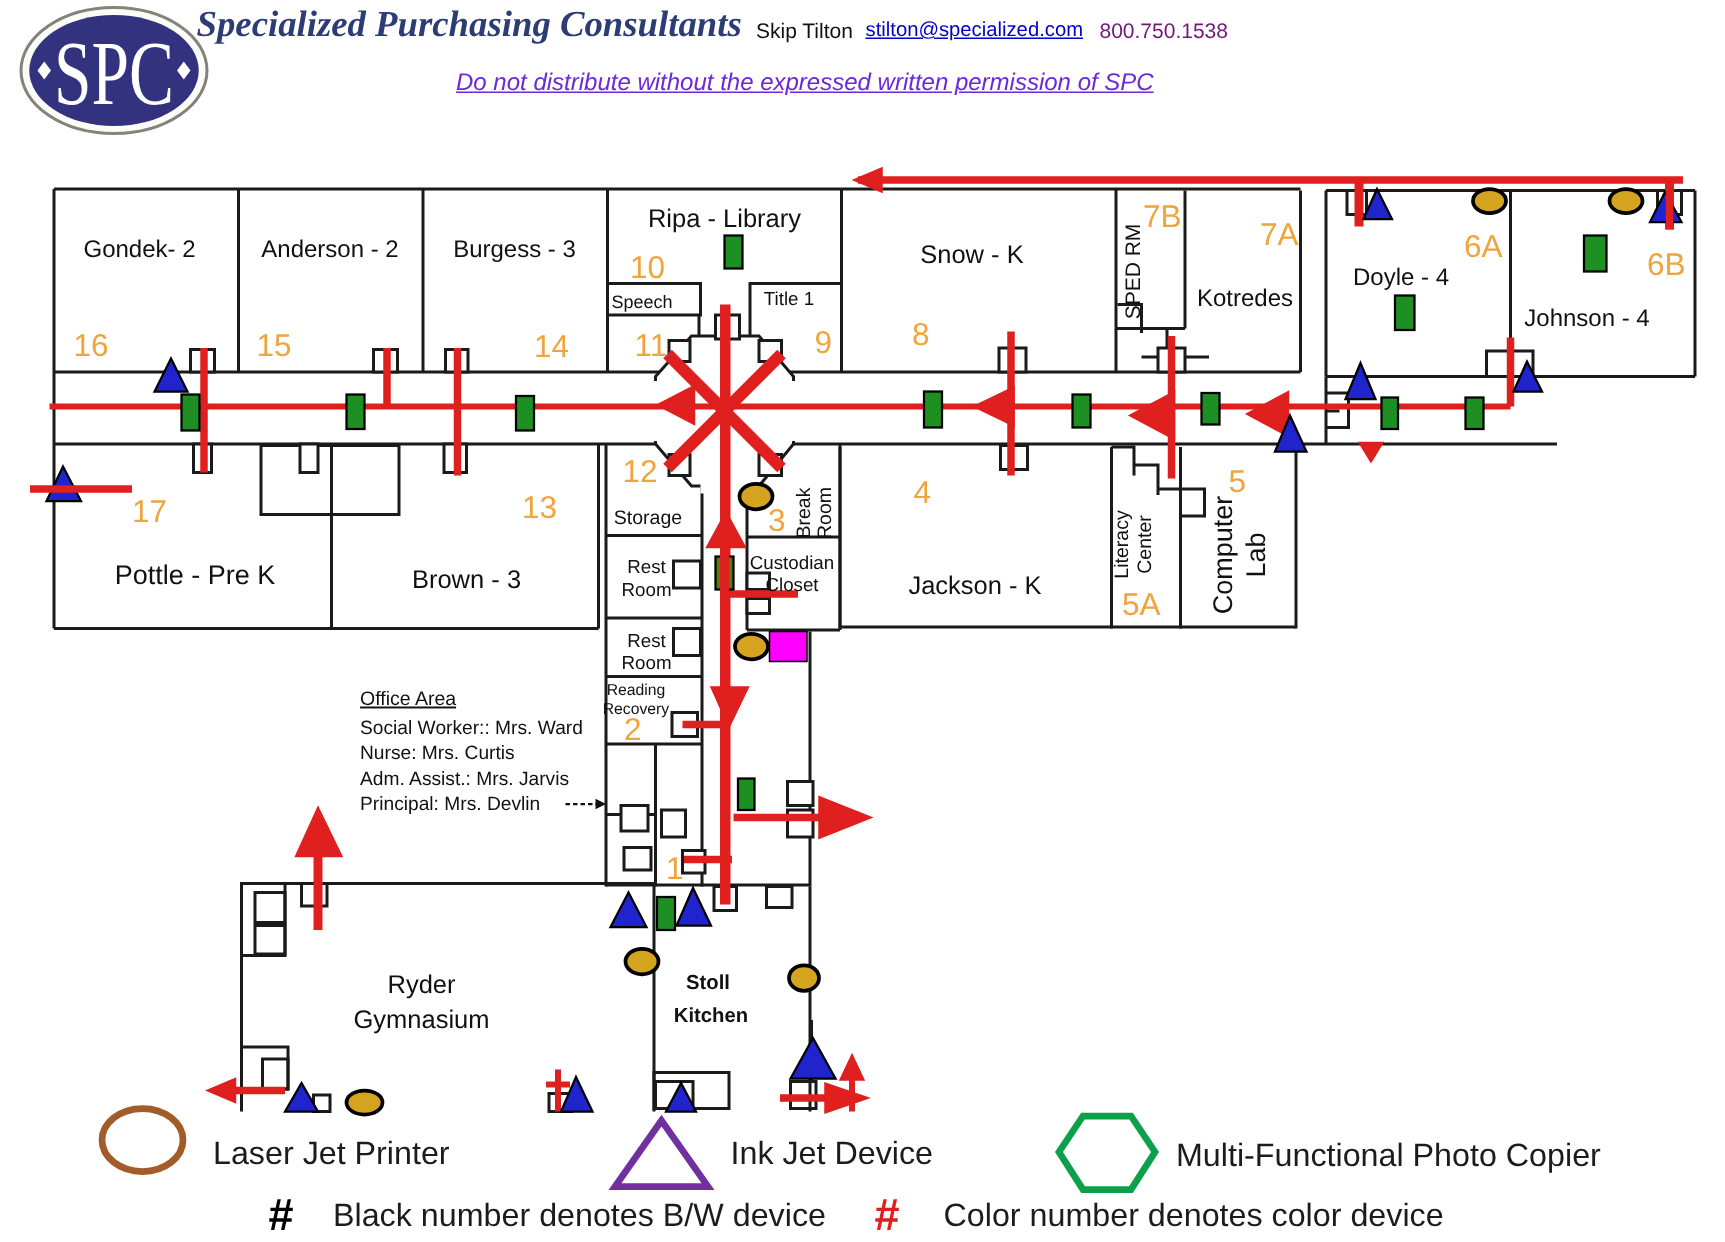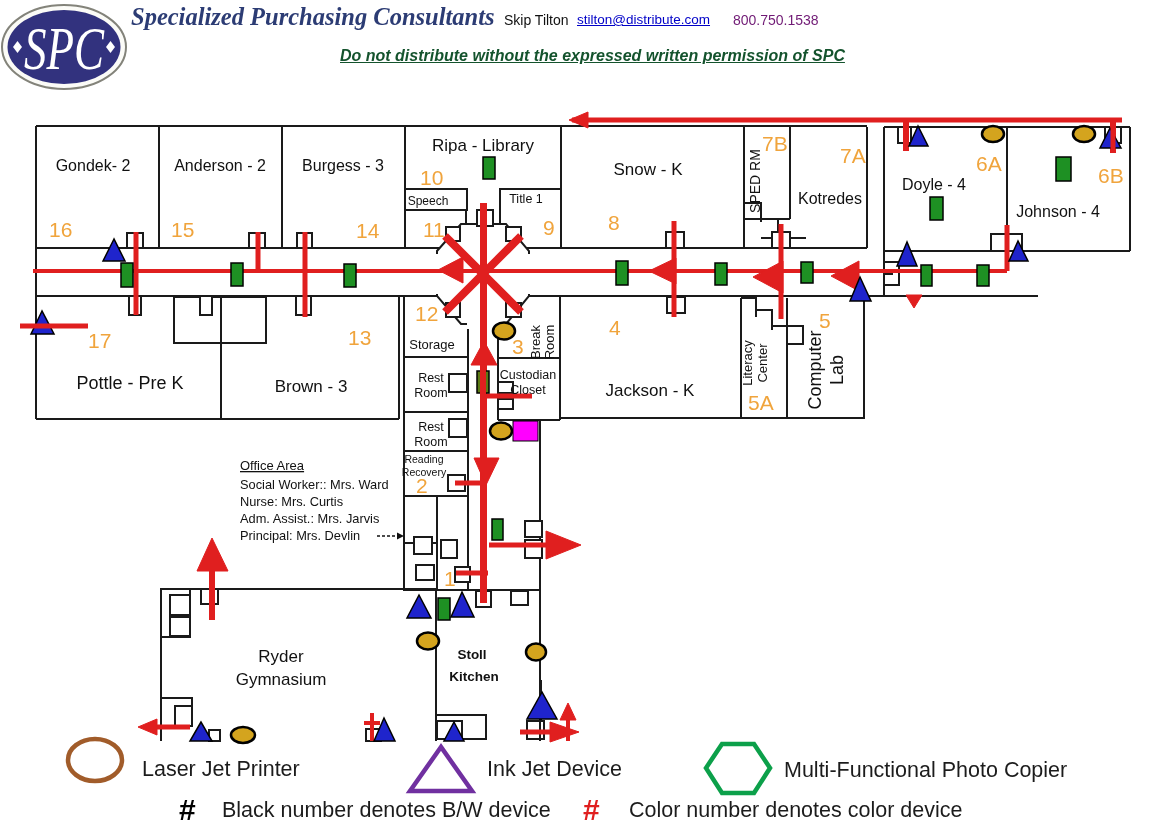--- a/index.html
+++ b/index.html
@@ -3,39 +3,39 @@
 <meta charset="utf-8">
 <style>
   html,body{margin:0;padding:0;background:#ffffff;}
   #page{position:relative;width:1150px;height:828px;overflow:hidden;background:#ffffff;font-family:"Liberation Sans",sans-serif;}
   .abs{position:absolute;}
 </style>
 </head>
 <body>
 <div id="page">
 
-<div class="abs" style="left:0;top:0;width:130px;height:95px;font-style:italic;">
+<div class="abs" style="left:12px;top:0;width:130px;height:95px;">
 <svg width="130" height="95" xmlns="http://www.w3.org/2000/svg">
   <ellipse cx="64" cy="47" rx="62" ry="42" fill="#fbfbf7" stroke="#83837a" stroke-width="2"></ellipse>
   <ellipse cx="64" cy="47" rx="56.5" ry="37" fill="#32327e"></ellipse>
   <text x="64" y="69" fill="#ffffff" font-family="Liberation Serif,serif" font-size="61" text-anchor="middle" textLength="80" lengthAdjust="spacingAndGlyphs">SPC</text>
   <polygon points="17.5,41 22,47 17.5,53 13,47" fill="#ffffff"></polygon>
   <polygon points="110.5,41 115,47 110.5,53 106,47" fill="#ffffff"></polygon>
 </svg>
 </div>
 
 <div class="abs" style="left:131px;top:3px;width:370px;font-family:'Liberation Serif',serif;font-style:italic;font-weight:bold;font-size:24.5px;color:#2c3c74;white-space:nowrap;">Specialized Purchasing Consultants</div>
 
 <div class="abs" style="left:504px;top:12px;font-size:14px;color:#111;text-align:right;">Skip Tilton</div>
 
-<div class="abs" style="left:577px;top:12px;font-size:13.5px;color:#0000c8;text-decoration:underline;">stilton@distribute.com</div>
+<div class="abs" style="left:577px;top:12px;font-size:13.5px;color:#0000c8;text-decoration:underline;">stilton@specialized.com</div>
 
 <div class="abs" style="left:733px;top:12px;font-size:14px;color:#701a75;">800.750.1538</div>
 
-<div class="abs" style="left:304px;top:47px;font-size:16px;font-weight:bold;font-style:italic;color:#14532d;text-decoration:underline;white-space:nowrap;margin-left:36px;">Do not distribute without the expressed written permission of SPC</div>
+<div class="abs" style="left:304px;top:47px;font-size:16px;font-weight:normal;font-style:italic;color:#6d28d9;text-decoration:underline;white-space:nowrap;">Do not distribute without the expressed written permission of SPC</div>
 
 
 <svg class="abs" style="left:0;top:0;" width="1150" height="828" viewBox="0 0 1150 828" xmlns="http://www.w3.org/2000/svg">
 <g id="plan" fill="none" stroke="#1a1a1a" stroke-width="2">
 
 <path d="M36,126 H867"></path>
 
 <path d="M36,126 V419"></path>
 
 <path d="M159,126 V248"></path>

